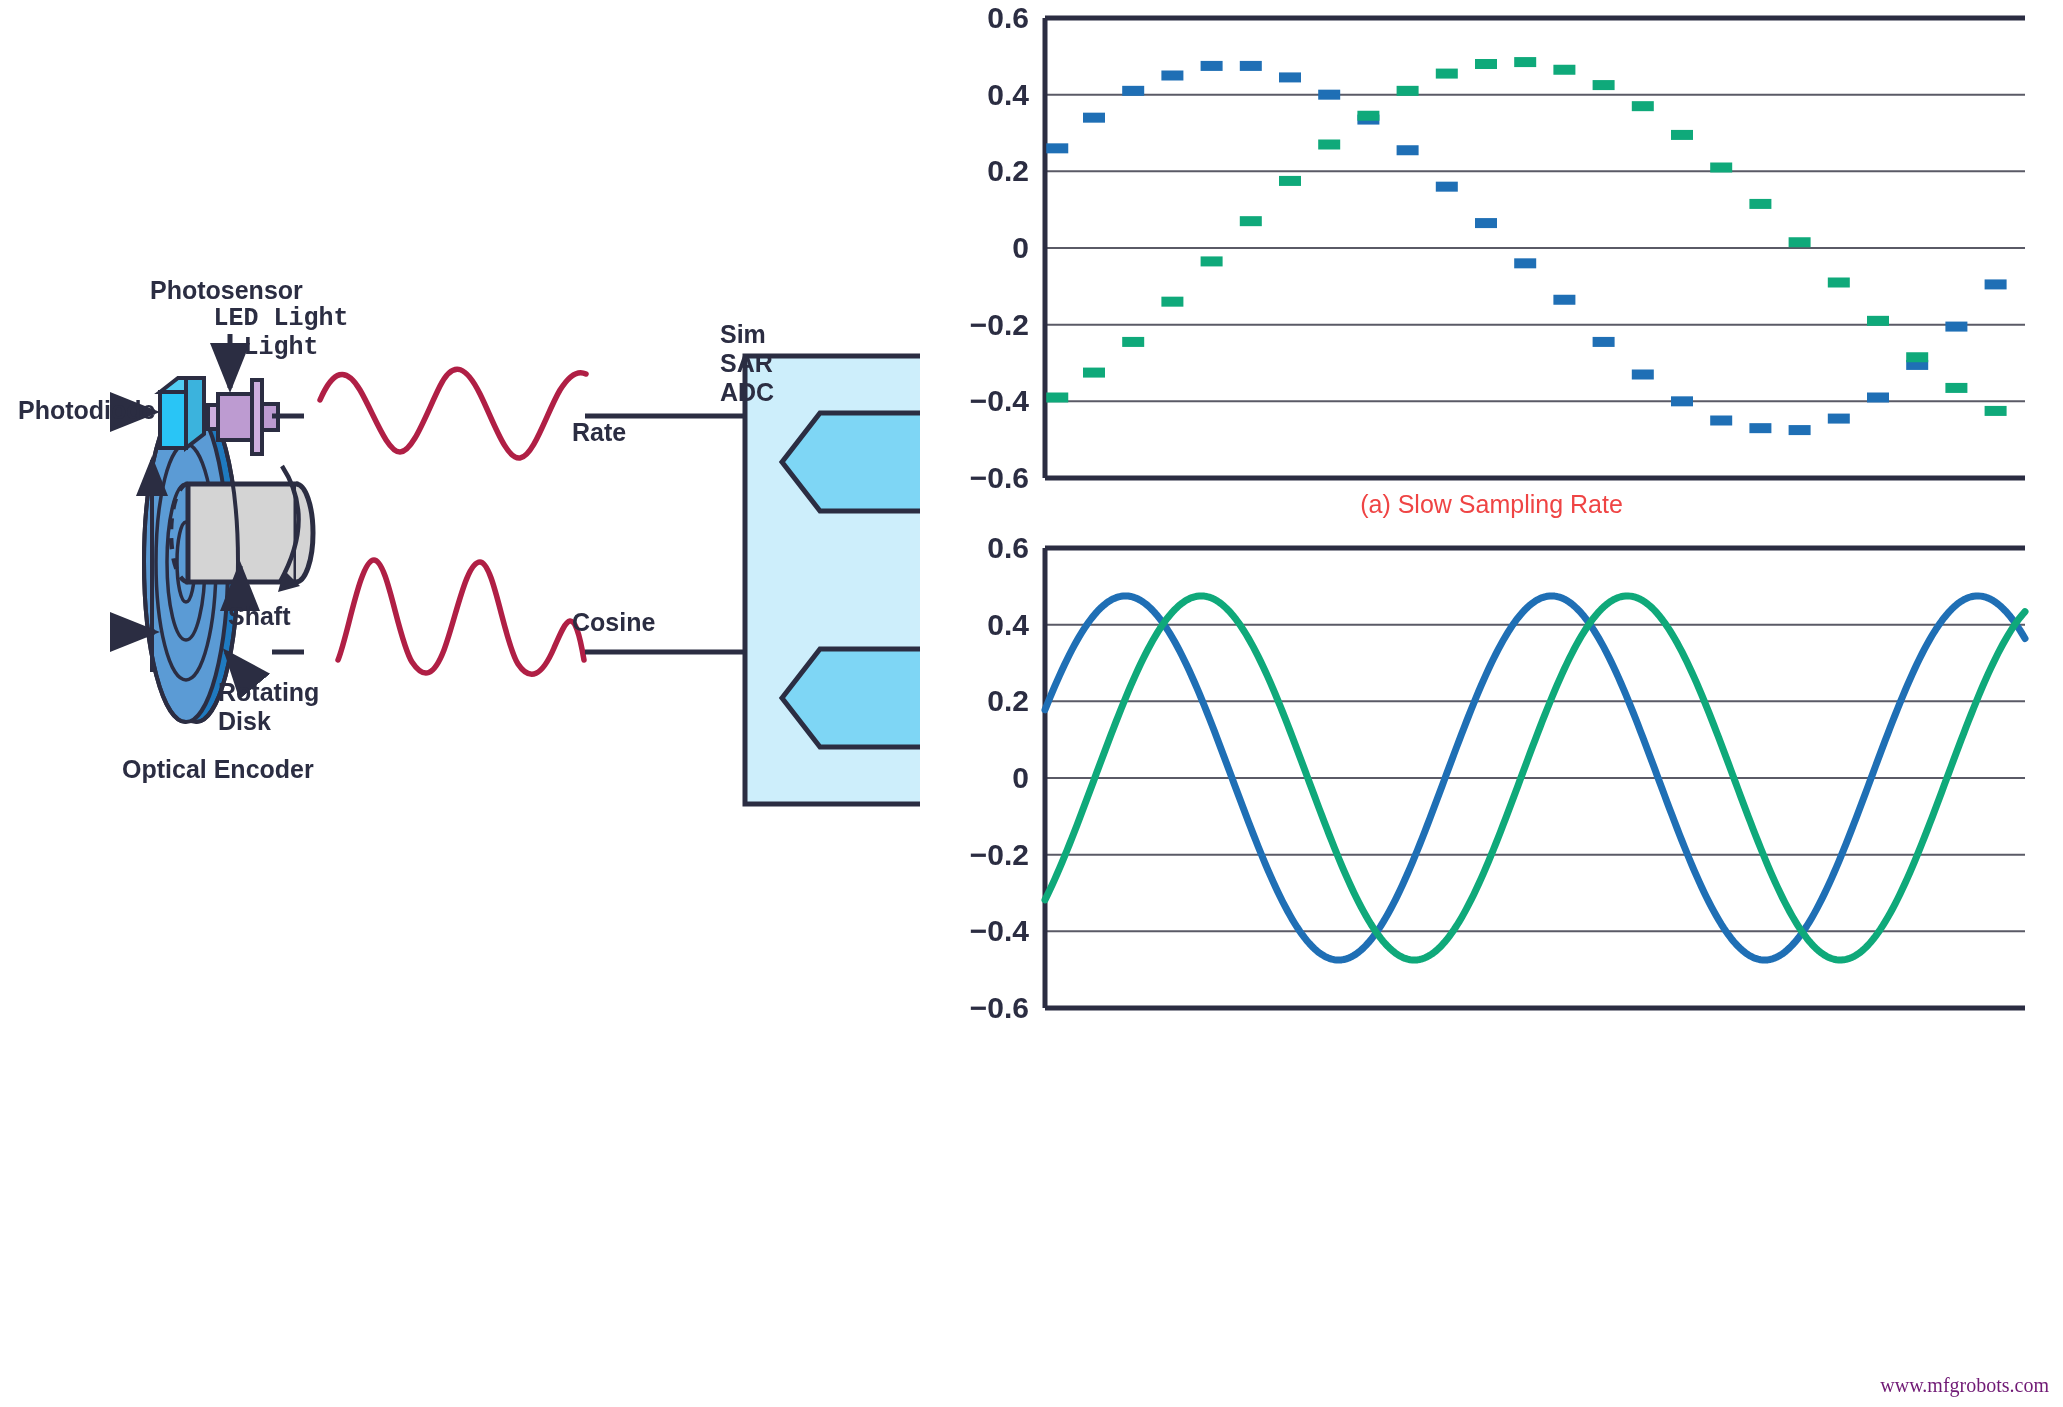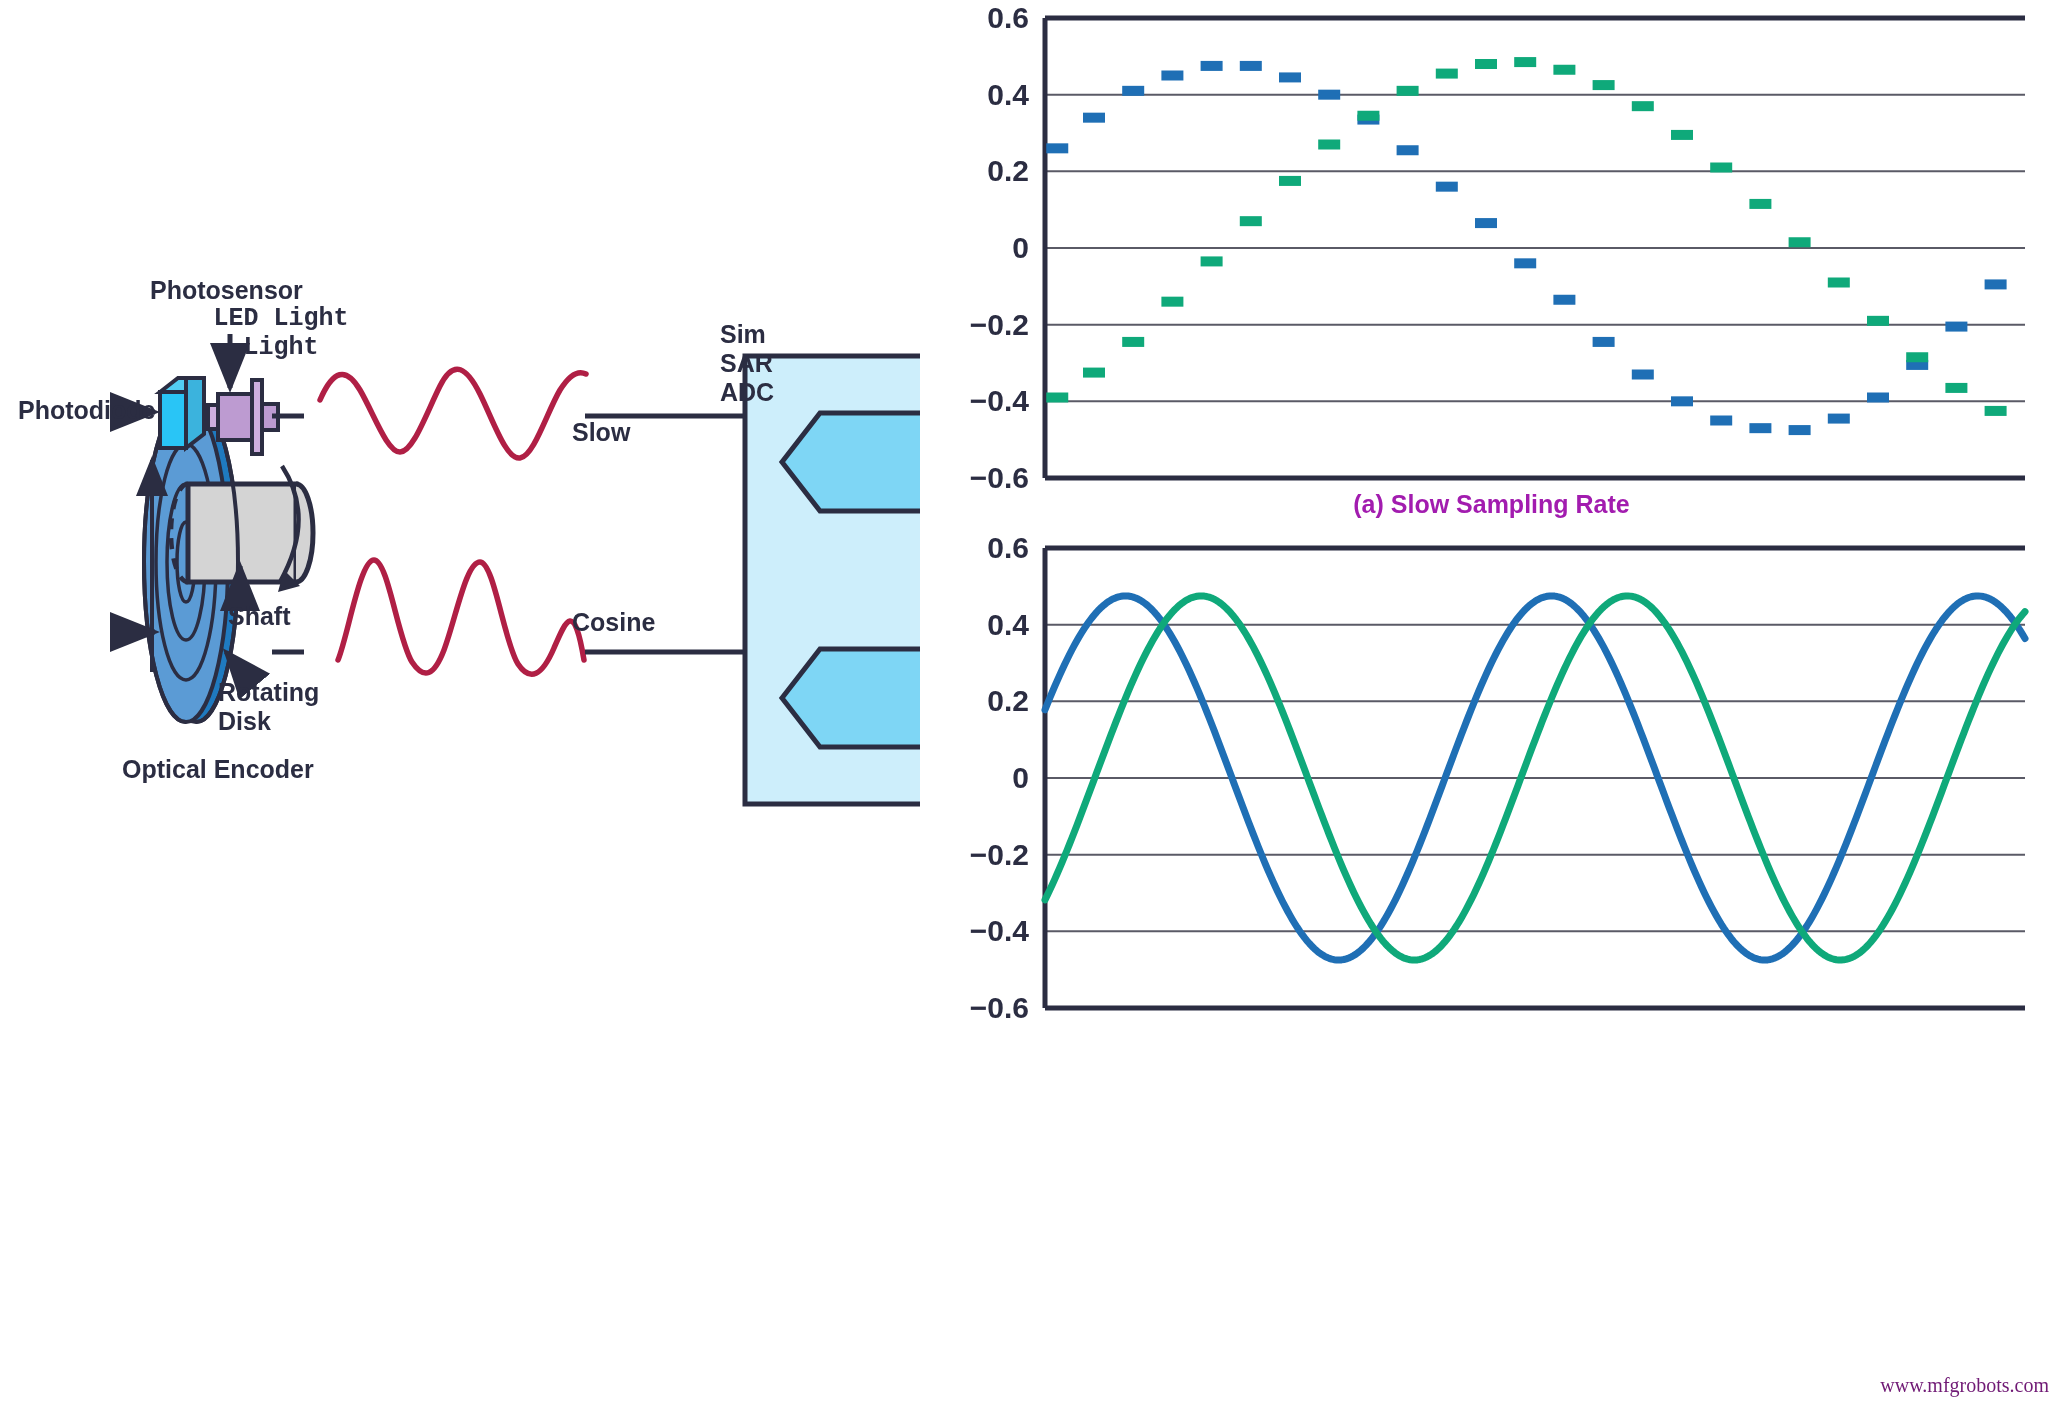--- a/index.html
+++ b/index.html
@@ -10,21 +10,21 @@
   
   .lbl{position:absolute;font-weight:bold;color:#2b2d42;line-height:1.15;}
   .lbl.c{text-align:center;font-family:Liberation Mono, monospace;}
 
   
   #encoder-panel{position:absolute;left:0;top:0;width:736px;height:1100px;}
 
   
   #charts{position:absolute;left:920px;top:0;width:1143px;height:1407px;}
   .chart-caption{position:absolute;width:100%;text-align:center;
-      font-weight:bold;font-size:25px;color:#a21caf;}
+      font-weight:normal;font-size:25px;color:#ef4444;}
   .watermark{position:absolute;right:14px;bottom:10px;
       font-family:"Liberation Serif", serif;font-size:20px;color:#701a75;}
   svg{display:block;}
 </style>
 </head>
 <body>
 
 <div class="stage">
 
   <div id="encoder-panel">
@@ -115,21 +115,21 @@
 
     <div class="lbl" style="left:18px;top:396px;font-size:25px;">Photodiode</div>
 
     <div class="lbl" style="left:228px;top:602px;font-size:25px;">Shaft</div>
 
     <div class="lbl" style="left:218px;top:678px;font-size:25px;">Rotating</div>
     <div class="lbl" style="left:218px;top:707px;font-size:25px;">Disk</div>
 
     <div class="lbl" style="left:122px;top:755px;font-size:25px;">Optical Encoder</div>
 
-    <div class="lbl" style="left:572px;top:418px;font-size:25px;">Slow</div>
+    <div class="lbl" style="left:572px;top:418px;font-size:25px;">Rate</div>
     <div class="lbl" style="left:572px;top:584px;font-size:25px;margin-top:24px;">Cosine</div>
 
     <div class="lbl" style="left:720px;top:276px;font-size:25px;margin-top:44px;">Sim SAR ADC</div>
   </div>
 
   <div id="charts">
 
     <svg id="chart1" width="1143" height="500" viewBox="0 0 1143 500" style="position:absolute;left:0;top:0;">
         <line x1="125" y1="401.33333333333337" x2="1105" y2="401.33333333333337" stroke="#5a5a66" stroke-width="2"></line>
         <line x1="125" y1="324.6666666666667" x2="1105" y2="324.6666666666667" stroke="#5a5a66" stroke-width="2"></line>

